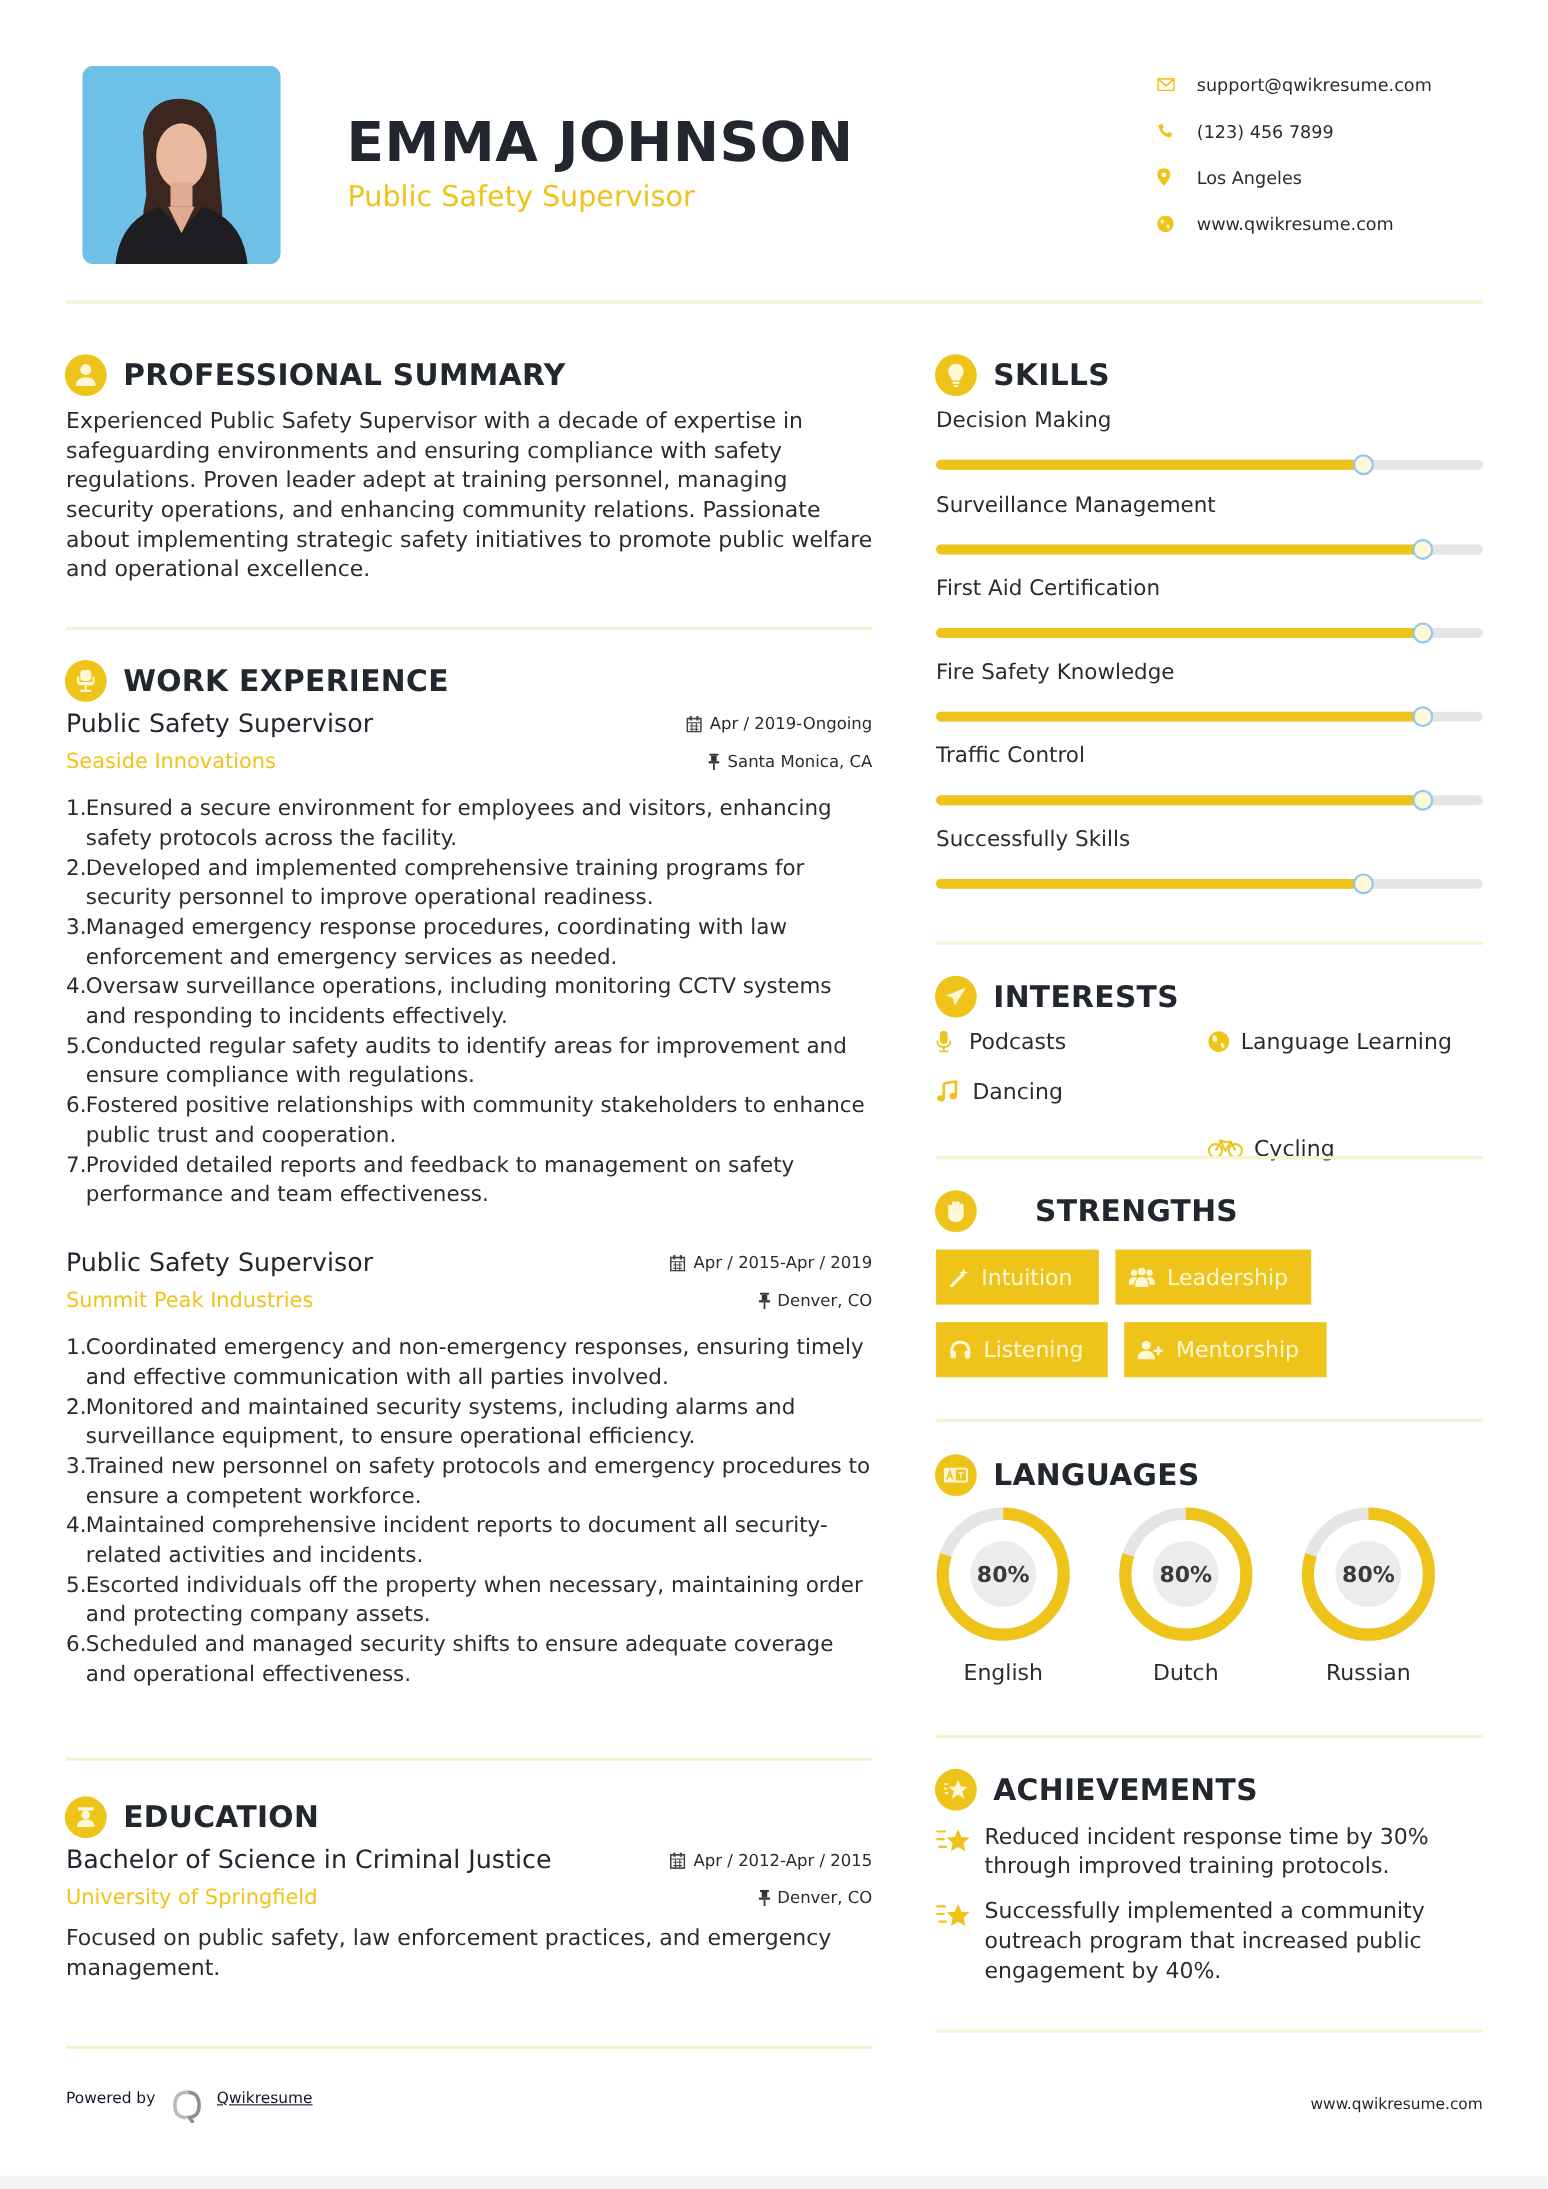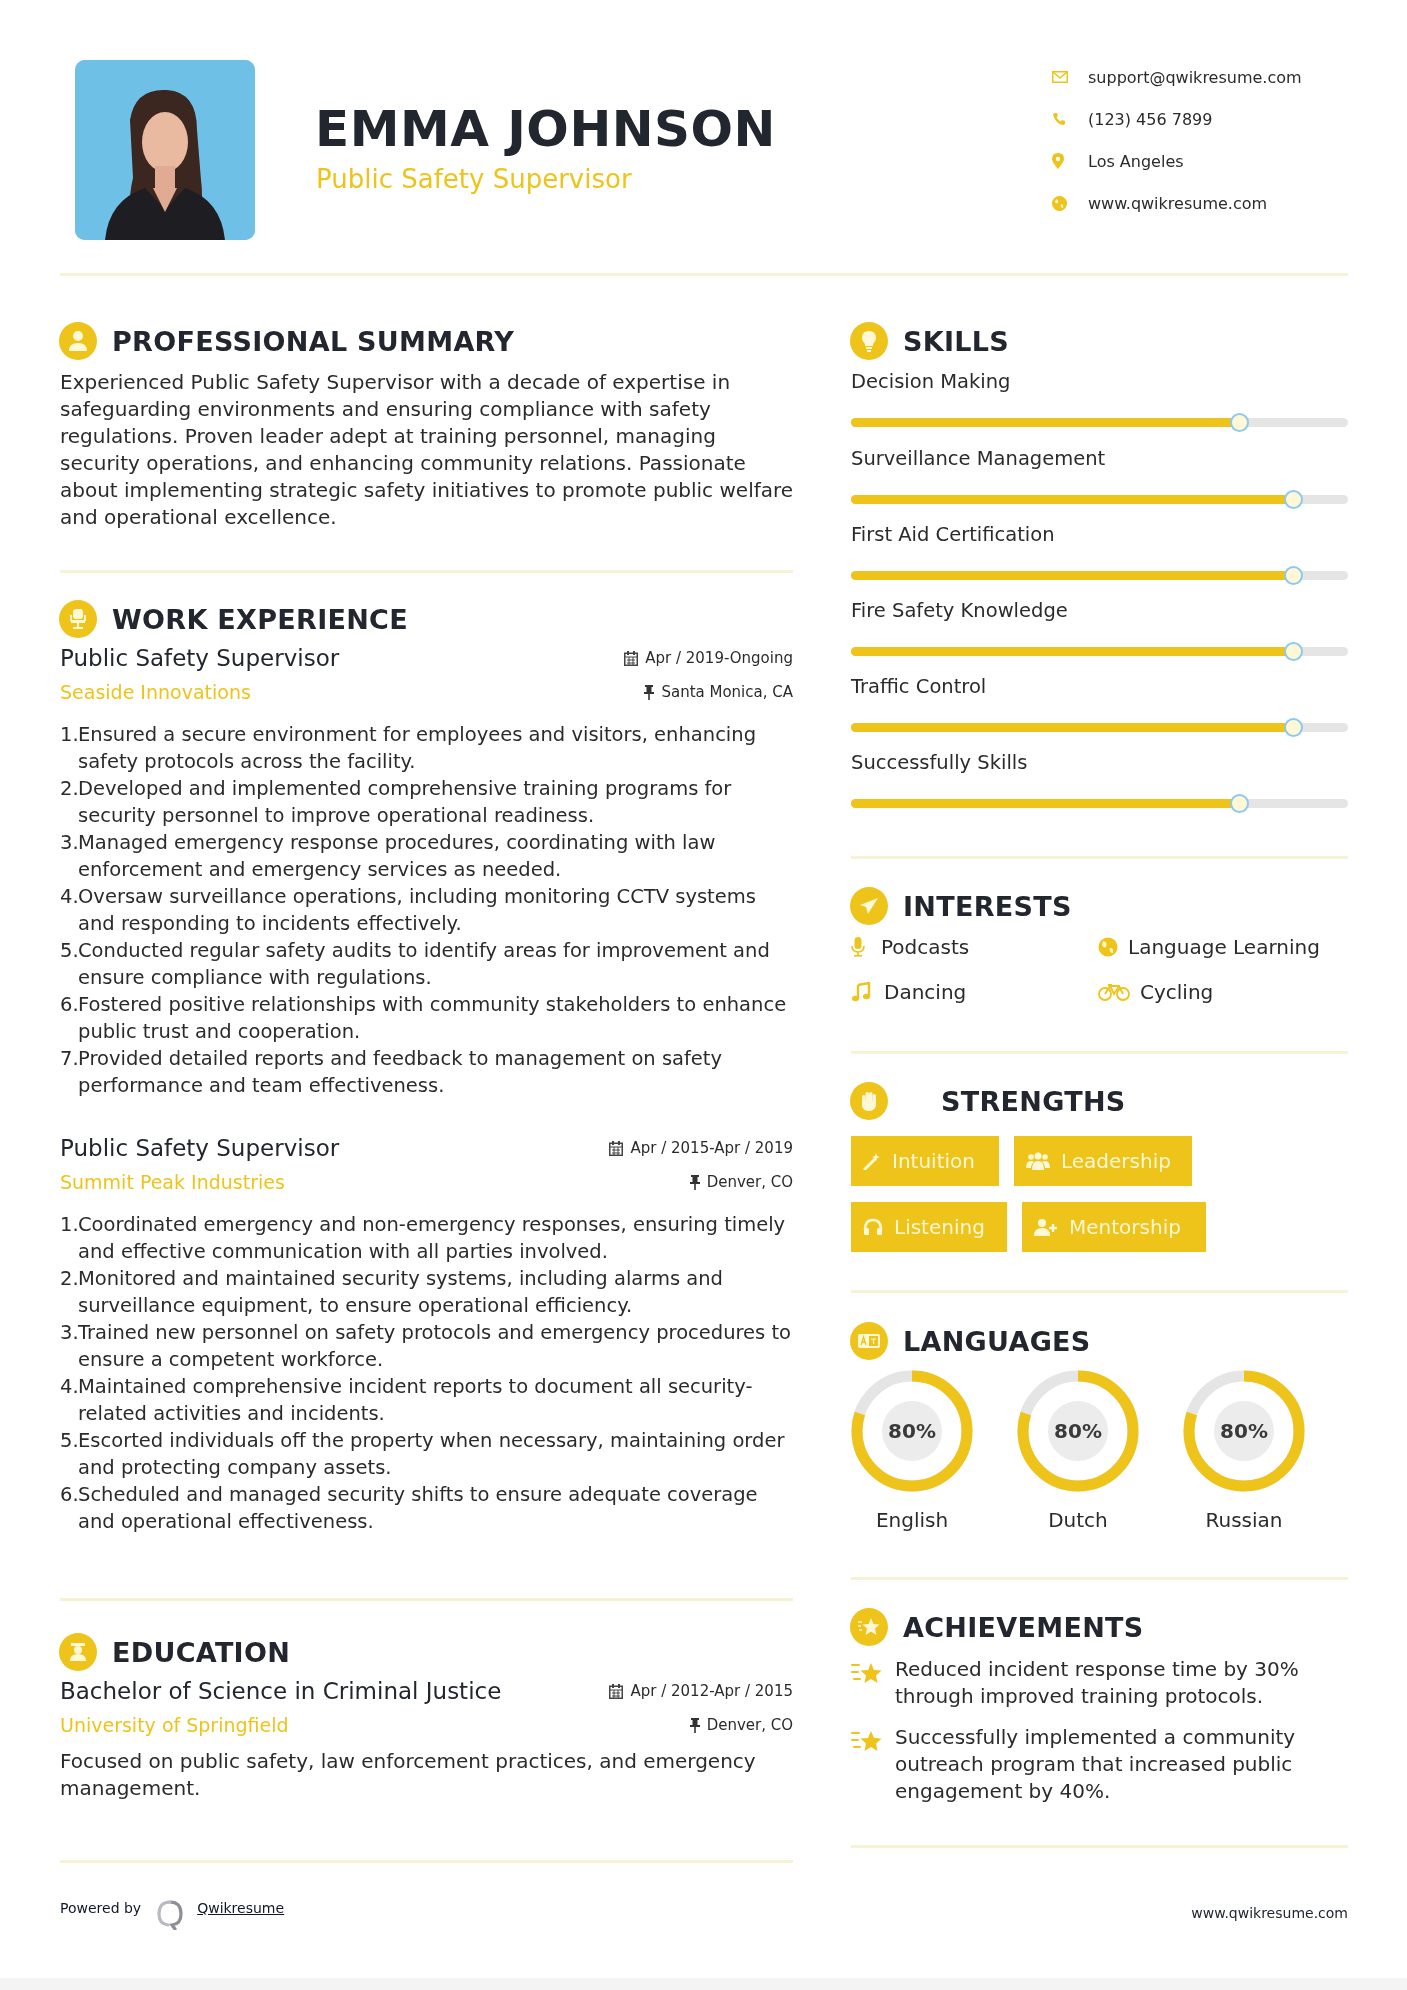--- a/index.html
+++ b/index.html
@@ -396,21 +396,21 @@
     <span class="ii" style="width:33px;">
         <svg width="20" height="20" viewBox="0 0 20 20">
           <path d="M7 3 L18 1 L18 14" fill="none" stroke="#eec31a" stroke-width="2.4"></path>
           <path d="M7 3 L7 16" stroke="#eec31a" stroke-width="2.4"></path>
           <ellipse cx="4.5" cy="16.5" rx="3.5" ry="2.8" fill="#eec31a"></ellipse>
           <ellipse cx="15.5" cy="14.5" rx="3.5" ry="2.8" fill="#eec31a"></ellipse>
         </svg>
       </span>
     <span>Dancing</span>
   </div>
-  <div class="interest" style="left:1098px; top:980px;justify-content:center;">
+  <div class="interest" style="left:1098px; top:1032px;justify-content:center;">
     <span class="ii" style="width:42px;">
         <svg width="32" height="18" viewBox="0 0 32 18">
           <circle cx="7" cy="11" r="6" fill="none" stroke="#eec31a" stroke-width="1.8"></circle>
           <circle cx="25" cy="11" r="6" fill="none" stroke="#eec31a" stroke-width="1.8"></circle>
           <path d="M7 11 L12 3 L21 3 L25 11 M12 3 L16 11 L21 3 M10 2 L14 2" fill="none" stroke="#eec31a" stroke-width="1.8"></path>
         </svg>
       </span>
     <span>Cycling</span>
   </div>
 

